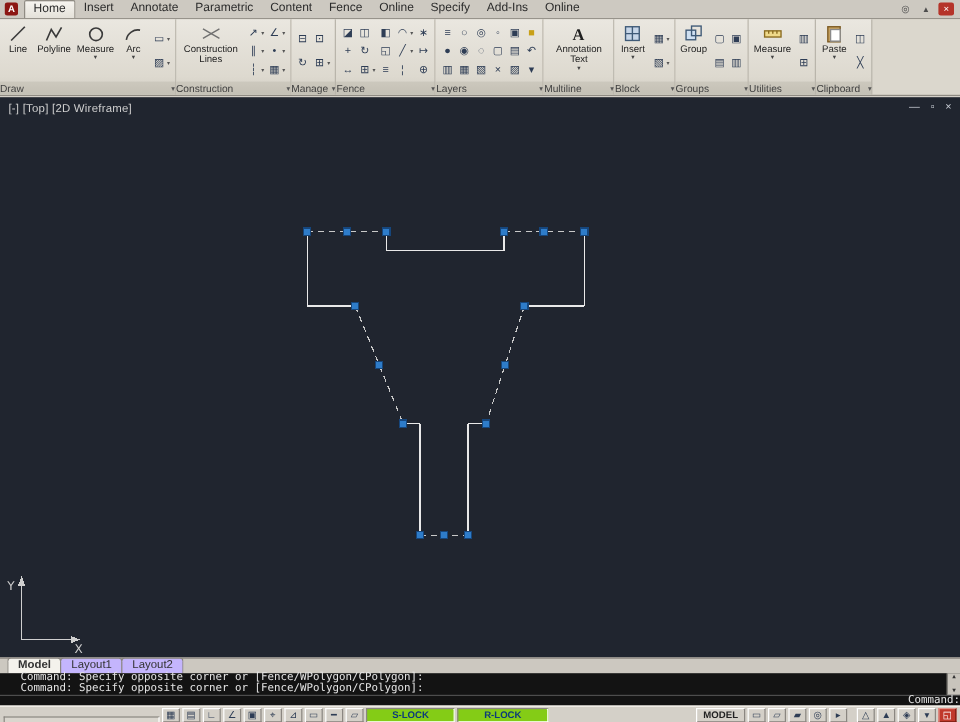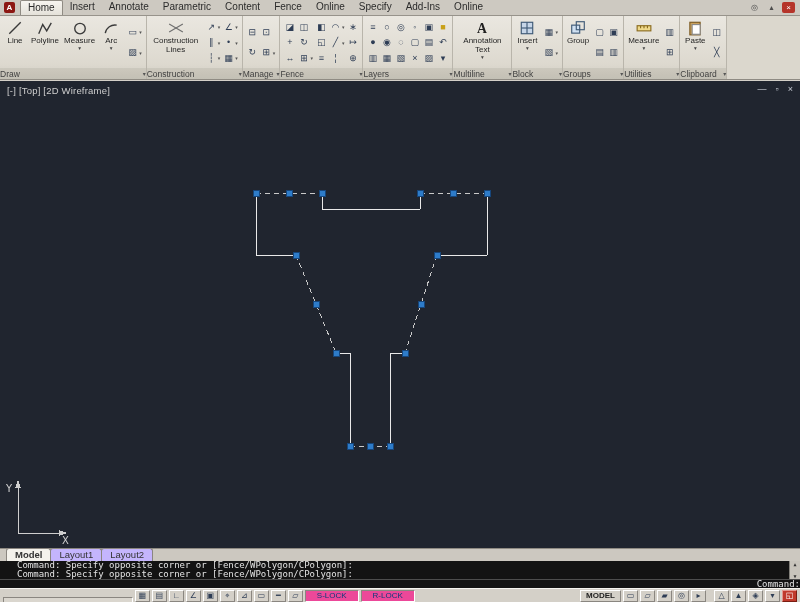--- a/index.html
+++ b/index.html
@@ -63,22 +63,22 @@
   #status { position:absolute; top:588px; left:0; width:800px; height:14px; background:#d4d0c8;
             border-top:1px solid #f5f3ee; display:flex; align-items:center; padding:0 3px; gap:2px; }
   .coords { border:1px solid; border-color:#8a8680 #ffffff #ffffff #8a8680; background:#dad6ce;
             padding:16px 7px; height:12px; line-height:10px; font-family:"DejaVu Sans Mono", monospace;
             font-size:9px; color:#1c1c1c; white-space:nowrap;margin-top:36px; }
   .sbtn { width:15px; height:12px; border:1px solid; border-color:#ffffff #8a8680 #8a8680 #ffffff;
           background:#d4d0c8; font-size:8px; line-height:10px; text-align:center; color:#2e3d55; flex:0 0 auto; }
   .sbtn.wide { width:auto; padding:0 5px; font-weight:bold; color:#222; font-size:8px; }
   .sbtn.red { background:#c0392b; color:#fff; border-color:#e4958d #7a1d12 #7a1d12 #e4958d; }
   .lockbtn { height:12px; border:1px solid; border-color:#8a8680 #ffffff #ffffff #8a8680;
-             background:#ec4899; color:#0d3b7a; font-size:8px; line-height:10px; padding:0 11px;
-             font-weight:normal; white-space:nowrap; flex:0 0 auto; }
+             background:#84cc16; color:#0d3b7a; font-size:8px; line-height:10px; padding:0 21px;
+             font-weight:bold; white-space:nowrap; flex:0 0 auto; }
   #status-spacer { flex:1; }
 </style>
 </head>
 <body>
 
 <div id="header">
   <div class="app-icon">A</div>
   <div id="rtabs" style="display:flex;">
       <span class="rtab active">Home</span>
       <span class="rtab">Insert</span>

